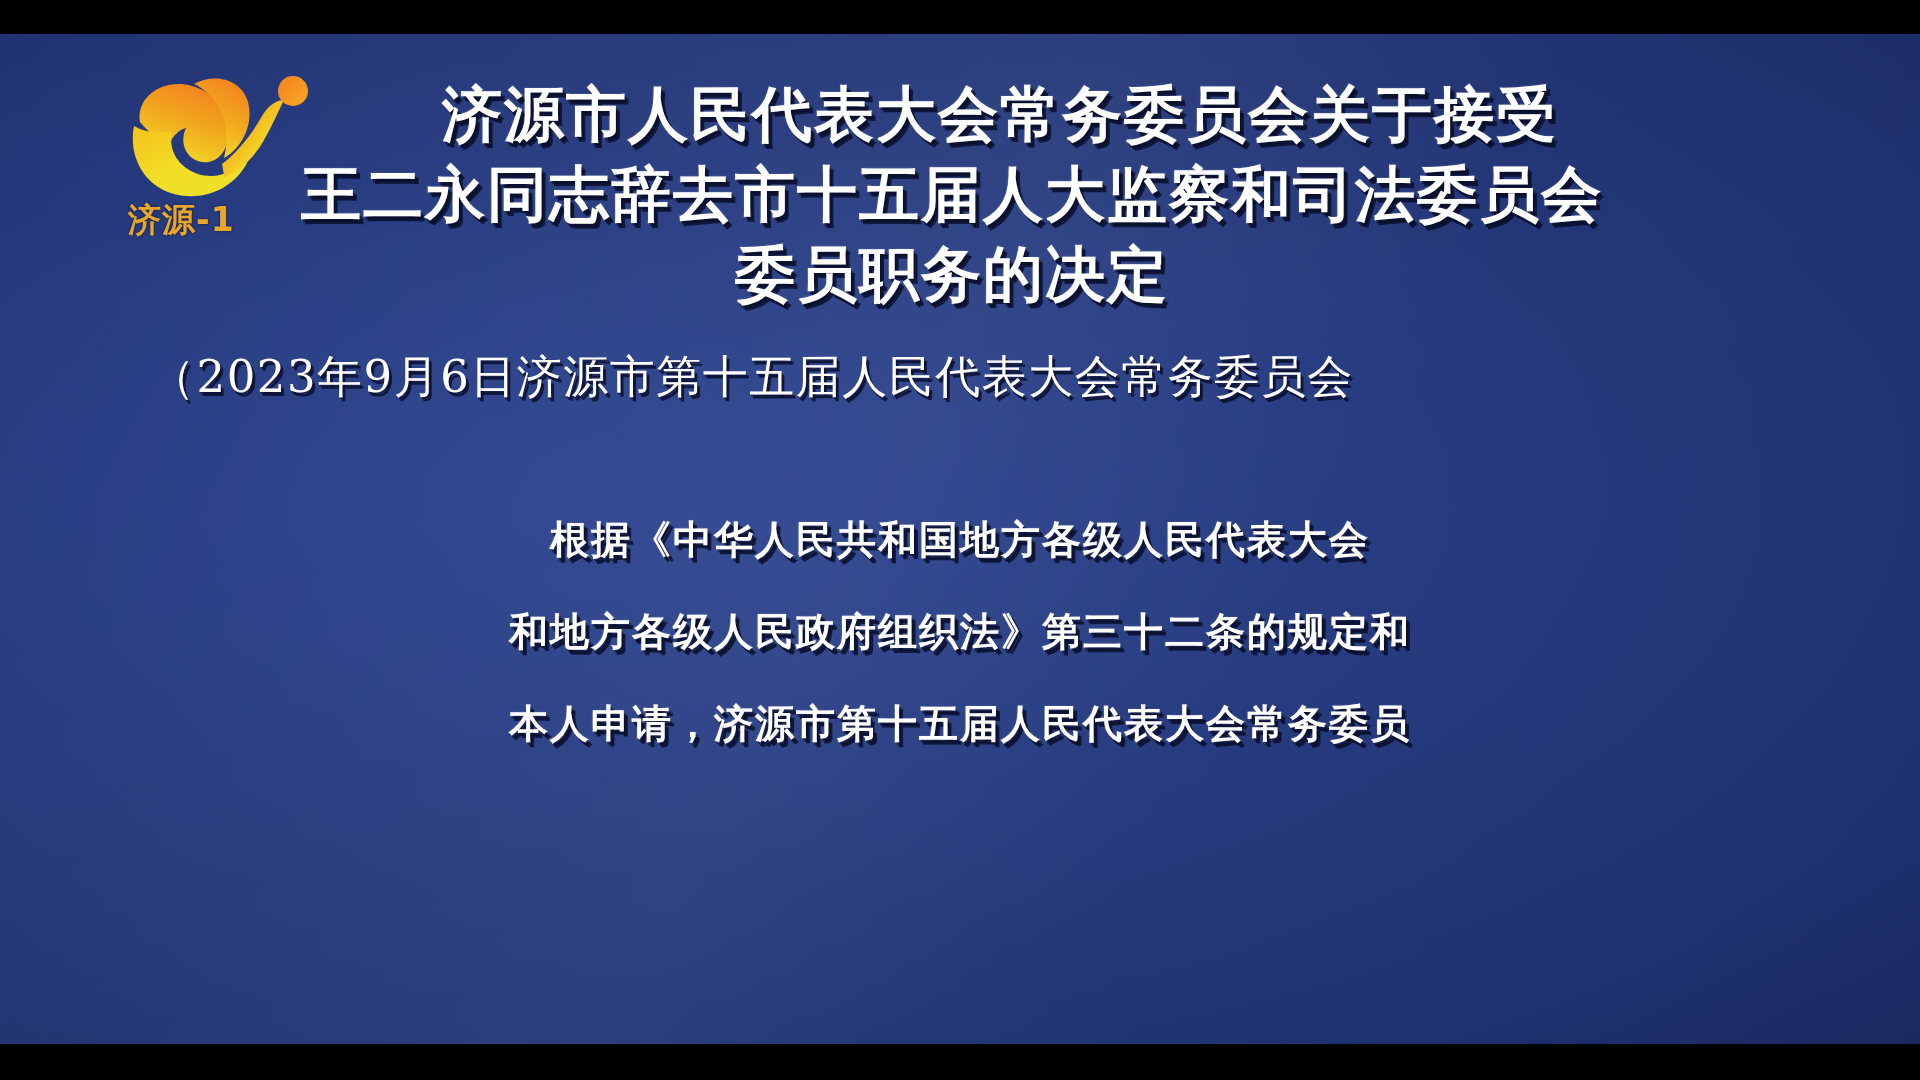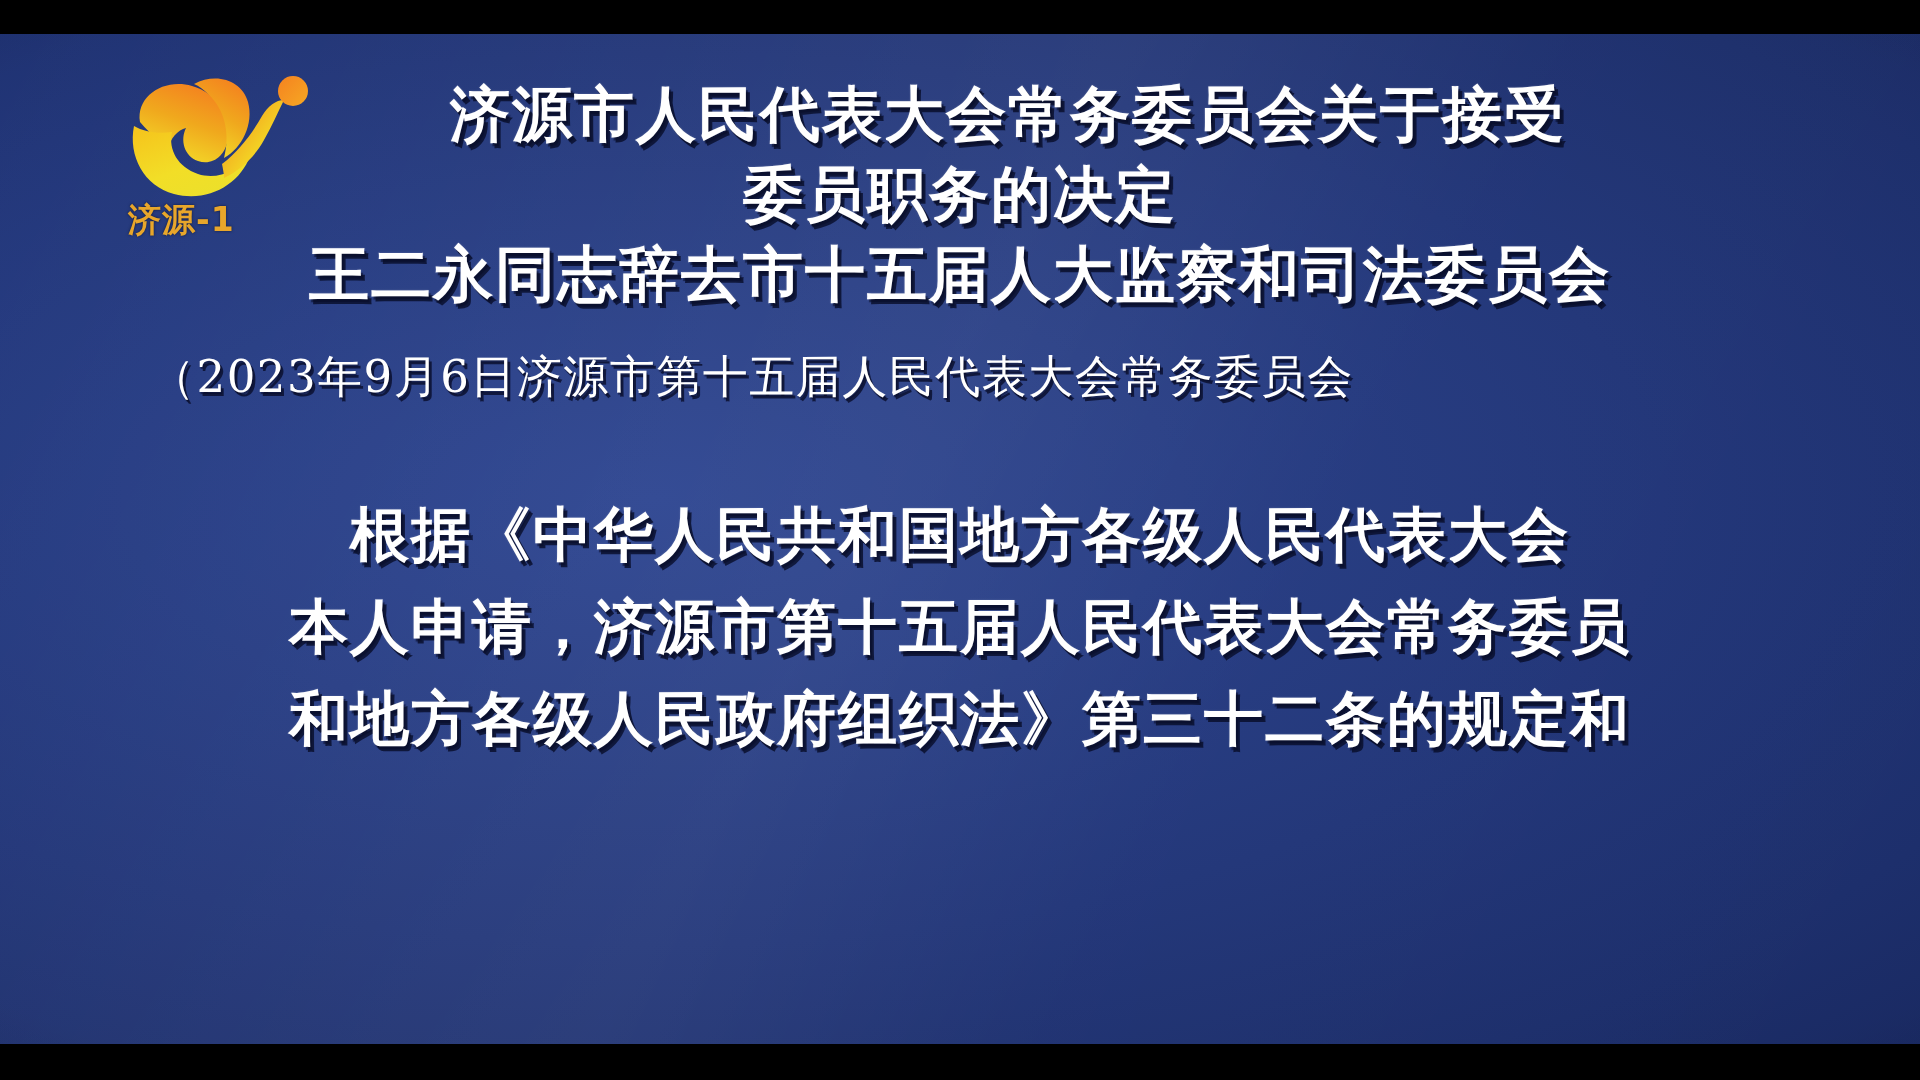--- a/index.html
+++ b/index.html
@@ -106,21 +106,21 @@
     position: absolute;
     left: 0;
     top: 0;
     width: 1920px;
     height: 1010px;
     z-index: 20;
   }
 
   .title-block {
     position: absolute;
-    left: 150px;
+    left: 142px;
     top: 40px;
     width: 1620px;
     text-align: center;
   }
   .title-line {
     font-family: "DejaVu Sans", "Liberation Sans", sans-serif;
     font-weight: 700;
     font-size: 60px;
     line-height: 80px;
     color: #ffffff;
@@ -156,23 +156,23 @@
   }
 
   .body-block {
     position: absolute;
     left: 150px;
     top: 460px;
     width: 1620px;
     text-align: center;
   }
   .body-line {
-    font-family: Liberation Mono, monospace;
+    font-family: Liberation Sans, sans-serif;
     font-weight: 700;
-    font-size: 59px;
+    font-size: 39px;
     line-height: 92px;
     color: #ffffff;
     letter-spacing: 2px;
     white-space: nowrap;
     text-shadow:
       4px 5px 0 rgba(8,12,40,0.80),
       2px 3px 1px rgba(8,12,40,0.62),
       0 0 2px rgba(255,255,255,0.22);
     text-align: center;
   }
@@ -229,31 +229,31 @@
         <circle cx="181" cy="31" r="15" fill="url(#gDot)"></circle>
       </svg>
 
       <div id="logo-watermark">济源-1</div>
     </div>
 
     <div id="content">
 
       <div class="title-block">
         <div class="title-line l1">济源市人民代表大会常务委员会关于接受</div>
+        <div class="title-line l2">王二永同志辞去市十五届人大监察和司法委员会</div>
         <div class="title-line l3">委员职务的决定</div>
-        <div class="title-line l2">王二永同志辞去市十五届人大监察和司法委员会</div>
       </div>
 
       <div class="date-block">
         <div class="date-line">（2023年9月6日济源市第十五届人民代表大会常务委员会</div>
       </div>
 
       <div class="body-block">
         <div class="body-line">根据《中华人民共和国地方各级人民代表大会</div>
+        <div class="body-line">和地方各级人民政府组织法》第三十二条的规定和</div>
         <div class="body-line">本人申请，济源市第十五届人民代表大会常务委员</div>
-        <div class="body-line">和地方各级人民政府组织法》第三十二条的规定和</div>
       </div>
 
     </div>
   </div>
 
   <div class="letterbox bottom"></div>
 </div>
 
 </body></html>

